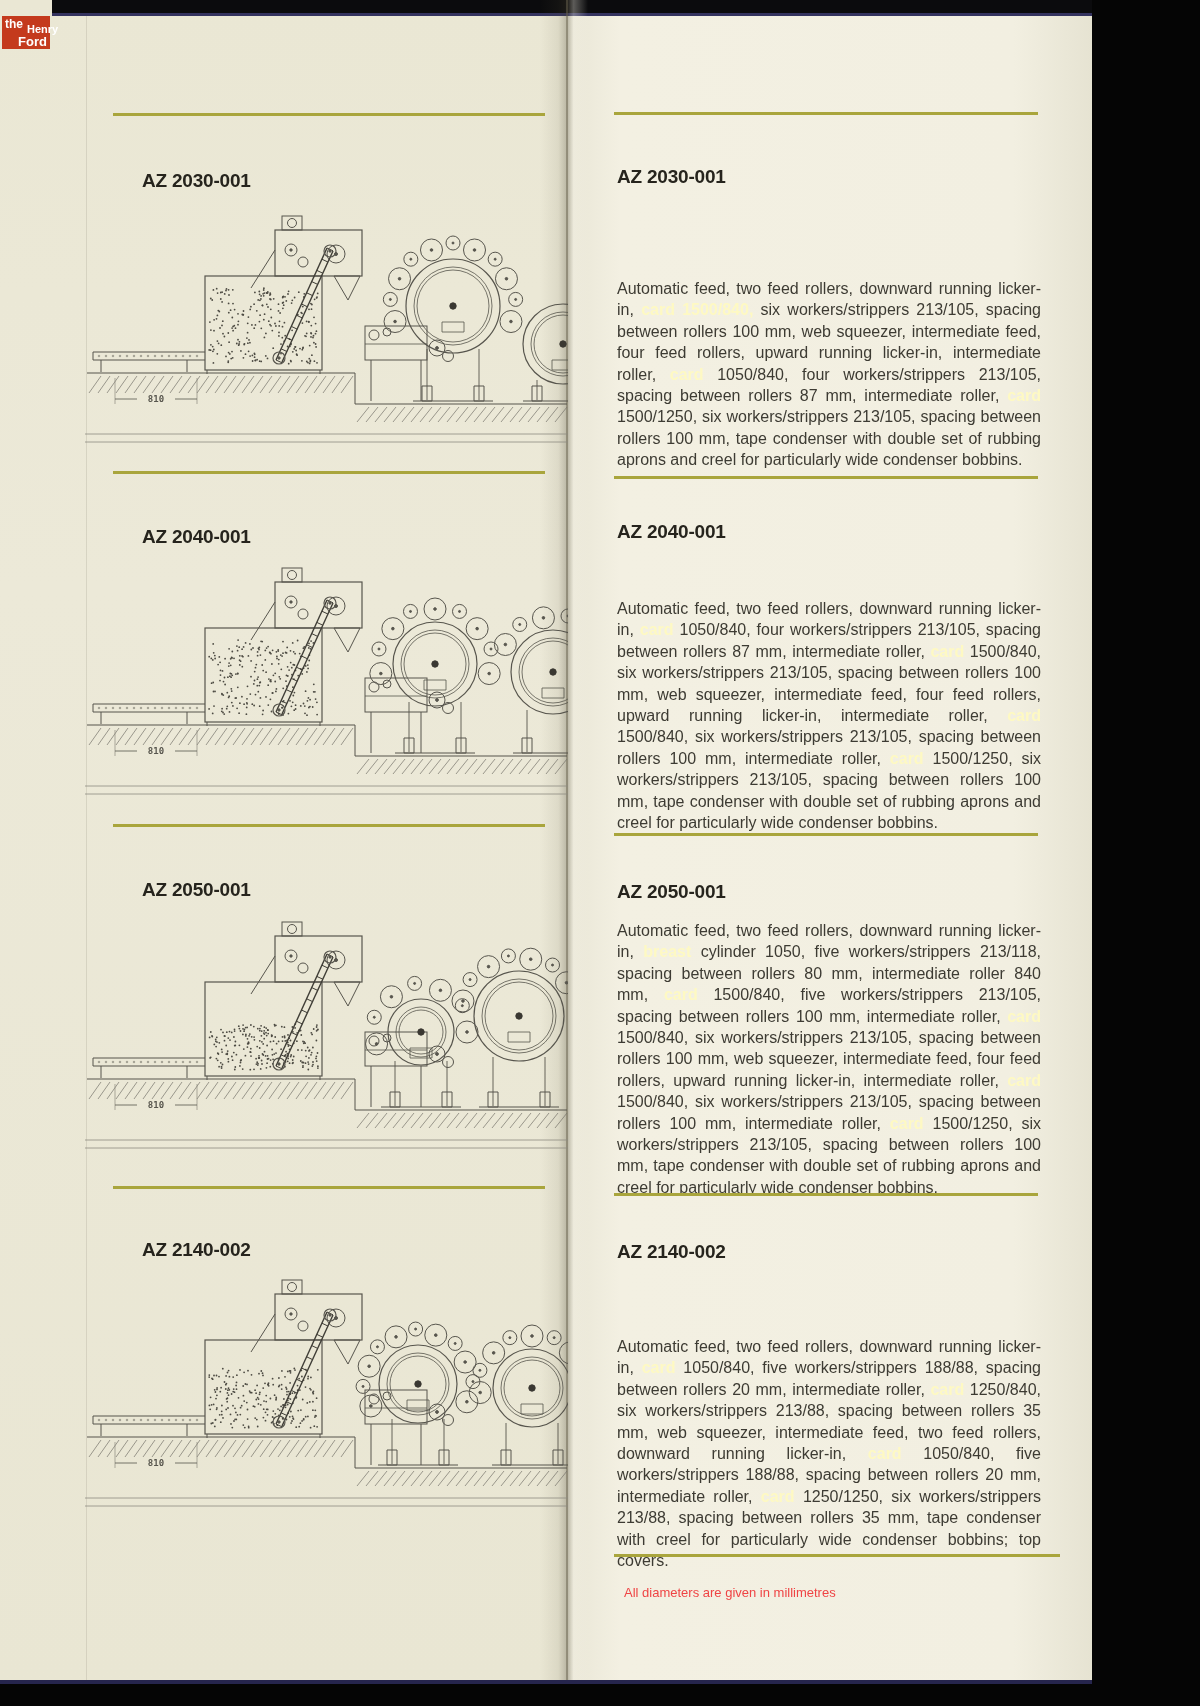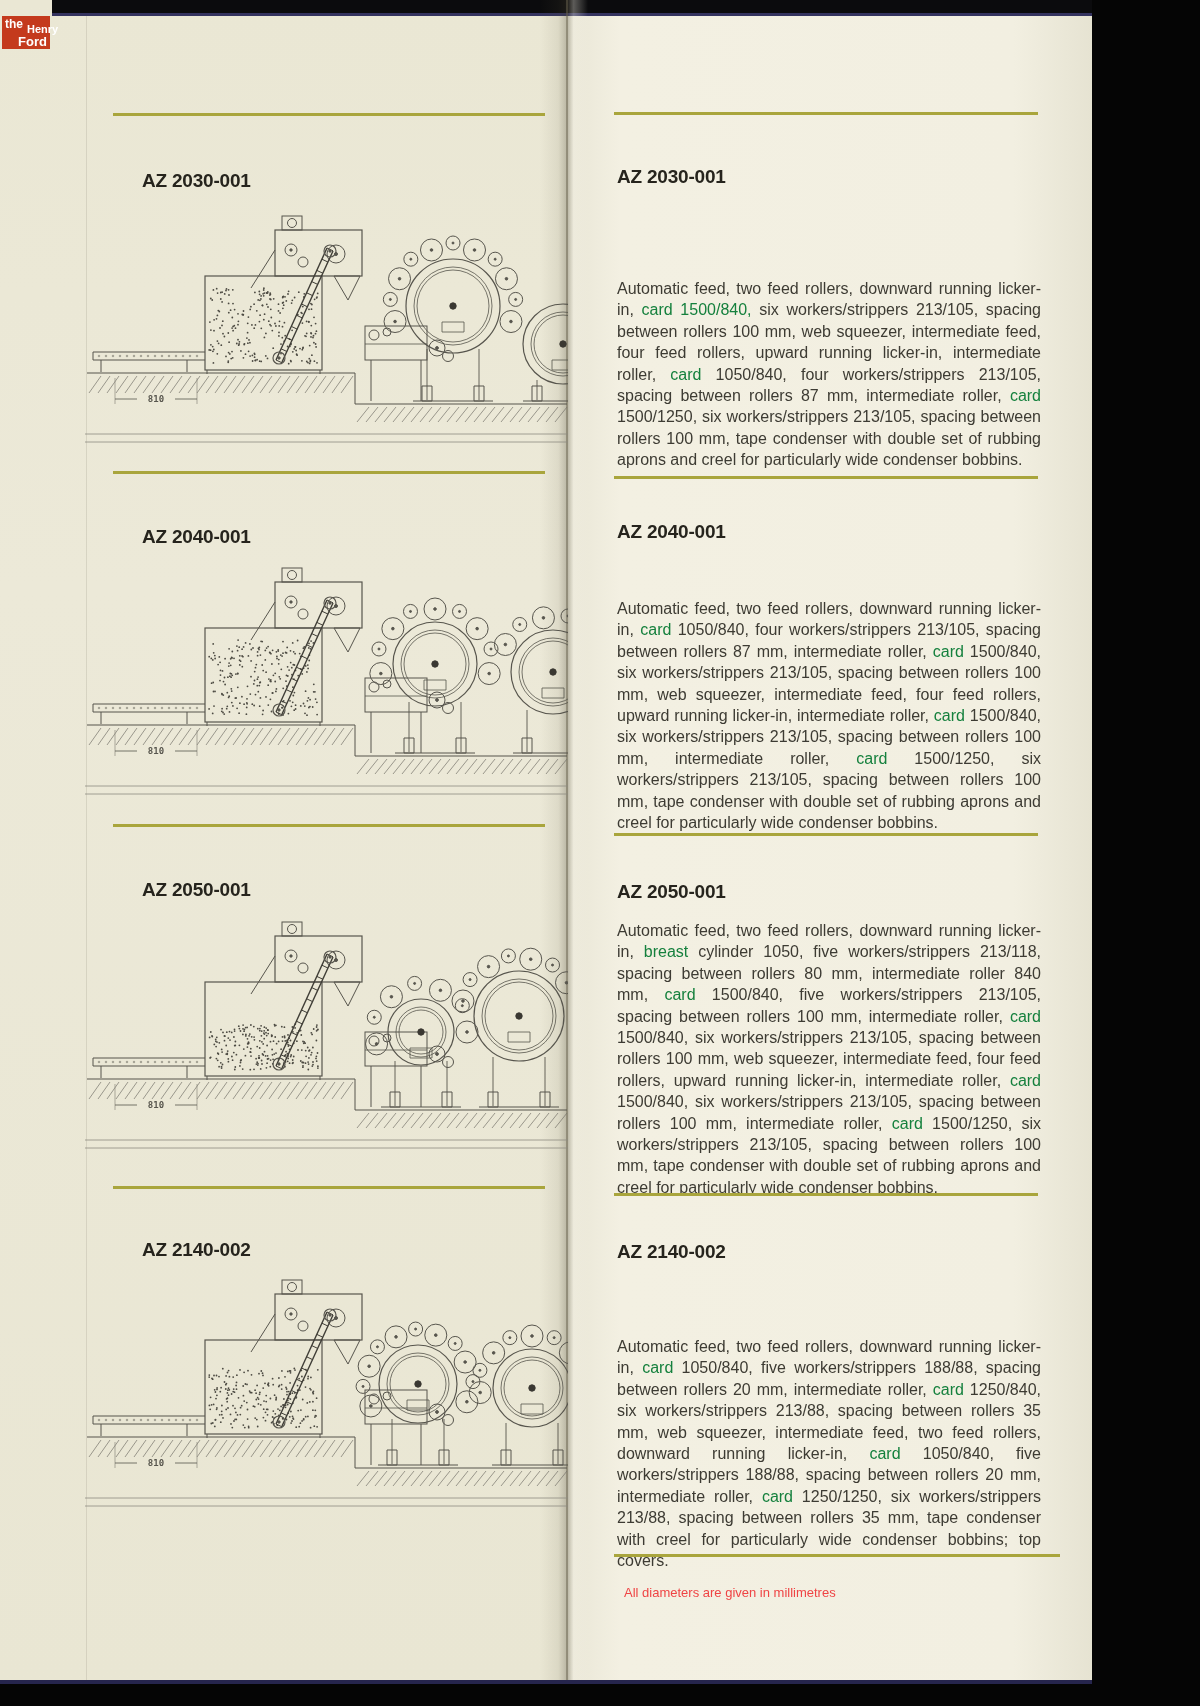--- a/index.html
+++ b/index.html
@@ -19,21 +19,21 @@
   .gutter-line{position:absolute;left:566px;top:0;width:2px;height:1684px;background:rgba(105,100,80,0.5);}
   .left-crease{position:absolute;left:86px;top:0;width:1px;height:1684px;background:rgba(90,85,70,0.14);}
   .logo{position:absolute;left:2px;top:16px;width:48px;height:33px;background:#c43a1d;color:#fff;}
   .logo .the{position:absolute;left:3px;top:1px;font-size:12px;font-weight:bold;}
   .logo .henry{position:absolute;left:13px;top:7px;font-size:11px;font-weight:bold;margin-left:12px;}
   .logo .ford{position:absolute;left:4px;top:18px;font-size:13px;font-weight:bold;padding-left:12px;}
   .rule{position:absolute;height:3px;background:#a9a53c;}
   .model-heading{position:absolute;font-size:19px;font-weight:bold;color:#26241d;
     letter-spacing:-0.2px;white-space:nowrap;}
   .desc{position:absolute;font-size:16px;line-height:21.4px;color:#3d3b33;text-align:justify;}
-  .desc b{font-weight:normal;color:#15803d;}
+  .desc b{font-weight:bold;color:#fef9c3;}
   .diagram{position:absolute;width:483px;height:245px;font-weight:bold;}
   .footnote{position:absolute;left:624px;top:1585px;font-size:13px;color:#ef4444;}
 </style>
 </head>
 <body>
 
 <div class="stage" id="stage">
   <div class="paper-left"></div>
   <div class="paper-right"></div>
   <div class="left-crease"></div>

